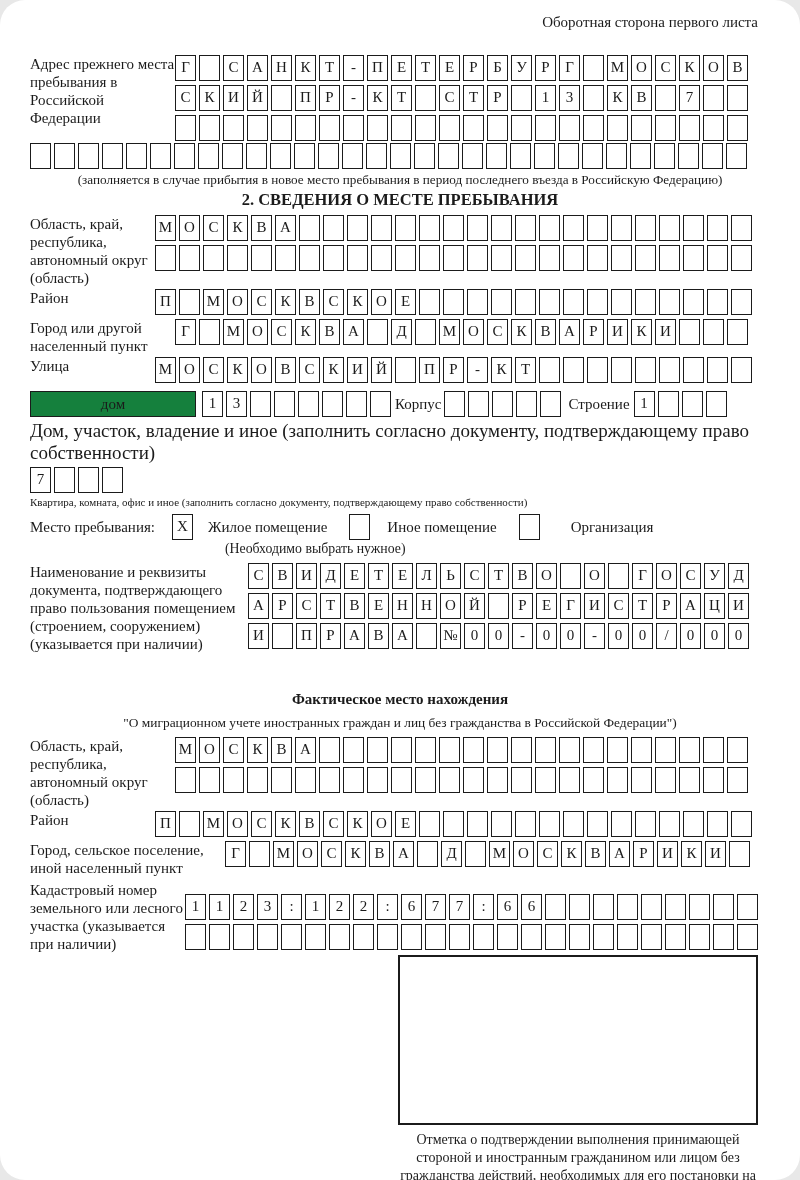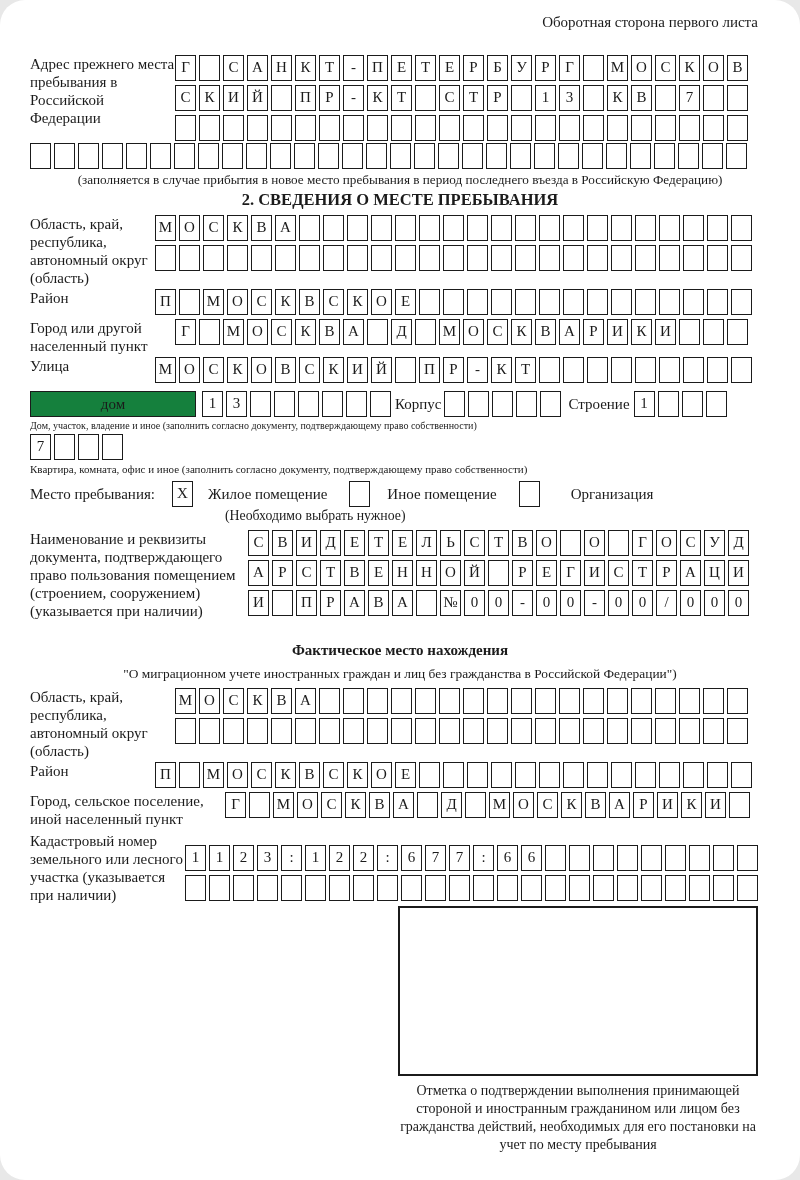--- a/index.html
+++ b/index.html
@@ -21,40 +21,40 @@
   .cell-row { height: 26px; white-space: nowrap; }
   .rows .cell-row + .cell-row { margin-top: 4px; }
 
   .fblock { display: flex; align-items: flex-start; }
   .flabel { font-size: 15px; line-height: 18px; flex-shrink: 0; }
   .w145 { width: 145px; } .w125 { width: 125px; } .w218 { width: 218px; }
   .w195 { width: 195px; } .w155 { width: 155px; }
 
   .note { font-size: 13.2px; line-height: 16px; }
   .sec-title { font-size: 16.5px; font-weight: bold; text-align: center; margin-top: 2px; height: 19px; }
-  .sub-title { font-size: 15px; font-weight: bold; text-align: center; margin-top: 4px; height: 19px; }
+  .sub-title { font-size: 15px; font-weight: bold; text-align: center; margin-top: 20px; height: 19px; }
 
   .block1 { margin-top: 24px; }
   .fullrow { margin-top: 2px; }
   .note1 { margin-top: 3px; text-align: center; }
   .region-block { margin-top: 6px; min-height: 72px; }
   .district-row { margin-top: 2px; }
   .city-block { margin-top: 4px; min-height: 36px; }
   .street-row { margin-top: 2px; }
 
   .house-row { margin-top: 8px; white-space: nowrap; display: flex; align-items: flex-start; }
   .wide-box {
     border: 1.6px solid #1b1b1b; height: 26px; display: inline-flex;
     align-items: center; justify-content: center; font-size: 15px; background: #15803d;
   }
   .house-box { width: 166px; margin-right: 6px; }
   .apt-box { width: 196px; margin: 0 6px 0 5px; }
   .inline-lbl { font-size: 15px; line-height: 26px; display: inline-block; }
 
-  .house-note { margin-top: 3px; font-size: 10px; }
+  .house-note { margin-top: 3px; font-size: 19px; }
   .apt-row { margin-top: 3px; display: flex; }
   .apt-note { margin-top: 3px; font-size: 11px; }
 
   .stay-row { margin-top: 6px; display: flex; align-items: flex-start; font-size: 15px; line-height: 26px; }
   .choose-note { margin-top: 1px; margin-left: 195px; font-size: 13.8px; }
 
   .doc-block { margin-top: 6px; min-height: 108px; }
 
   .fact-note { text-align: center; font-size: 13.4px; line-height: 17px; }
   .fact-note-wrap { margin-top: 4px; }

